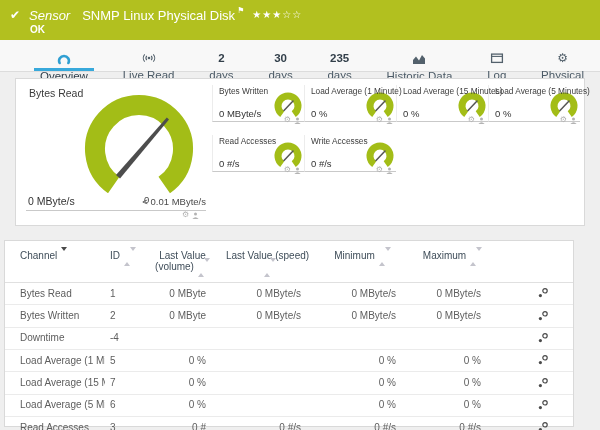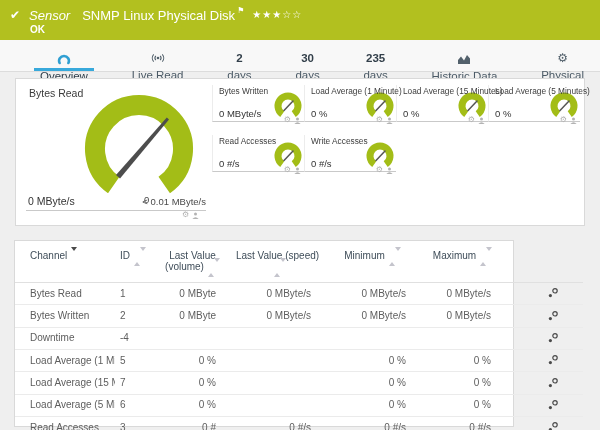--- a/index.html
+++ b/index.html
@@ -26,21 +26,21 @@
   .tab { display:flex; align-items:center; gap:5px; padding:12px 6px;
     font-size:11.5px; color:#4b5a66; cursor:pointer; border-bottom:3px solid transparent;flex-direction:column; }
   .tab .num { font-weight:bold; color:#323f4a; }
   .tab.active { border-bottom-color:#38a9db; color:#2e3d49; }
   .tab svg, .tab .gear-glyph { flex:none; }
   .gear-glyph { font-size:12px; line-height:1; color:#53616c; }
 
   
   .panel { position:absolute; background:#fff; border:1px solid #d9d9d9; }
   #gauge-panel { left:15px; top:78px; width:570px; height:148px; }
-  #table-panel { left:14px; top:240px; width:500px; height:187px; }
+  #table-panel { left:4px; top:240px; width:570px; height:187px; }
 
   
   .main-region { position:absolute; left:0; top:0; width:196px; height:146px; }
   .main-gauge-label { position:absolute; left:13px; top:8px; font-size:10.5px; color:#3c3c3c; }
   .main-gauge-svg { position:absolute; left:68px; top:15px; }
   .gauge-bottom { position:absolute; left:10px; top:115px; width:180px; height:14px;
     font-size:9.5px; color:#4a4a4a; }
   .gauge-value-main { position:absolute; left:2px; top:1px; font-size:10.5px; color:#333; }
   .gauge-scale-min { position:absolute; left:118px; top:0; }
   .gauge-scale-max { position:absolute; right:0; top:2px;margin-left:22px; }
@@ -119,20 +119,27 @@
   </div>
   <div class="tab">
     <span class="num">235</span>
     <span>days</span>
   </div>
   <div class="tab">
     <svg width="14" height="13" viewBox="0 0 14 13">
         <path d="M1 12 L1 8 L4 4.5 L7 8.5 L10 3 L13 6.5 L13 12 Z" fill="#53616c"></path>
       </svg>
     <span>Historic Data</span>
+  </div>
+  <div class="tab">
+    <svg width="14" height="12" viewBox="0 0 14 12">
+        <rect x="1.6" y="2.1" width="10.8" height="8.3" fill="none" stroke="#53616c" stroke-width="1.3"></rect>
+        <line x1="1.6" y1="4.4" x2="12.4" y2="4.4" stroke="#53616c" stroke-width="1.1"></line>
+      </svg>
+    <span>Log</span>
   </div>
   <div class="tab">
     <span class="gear-glyph glyph">⚙</span>
     <span>Physical</span>
   </div>
 </nav>
 
 <section class="panel" id="gauge-panel">
 
   <div class="main-region">

